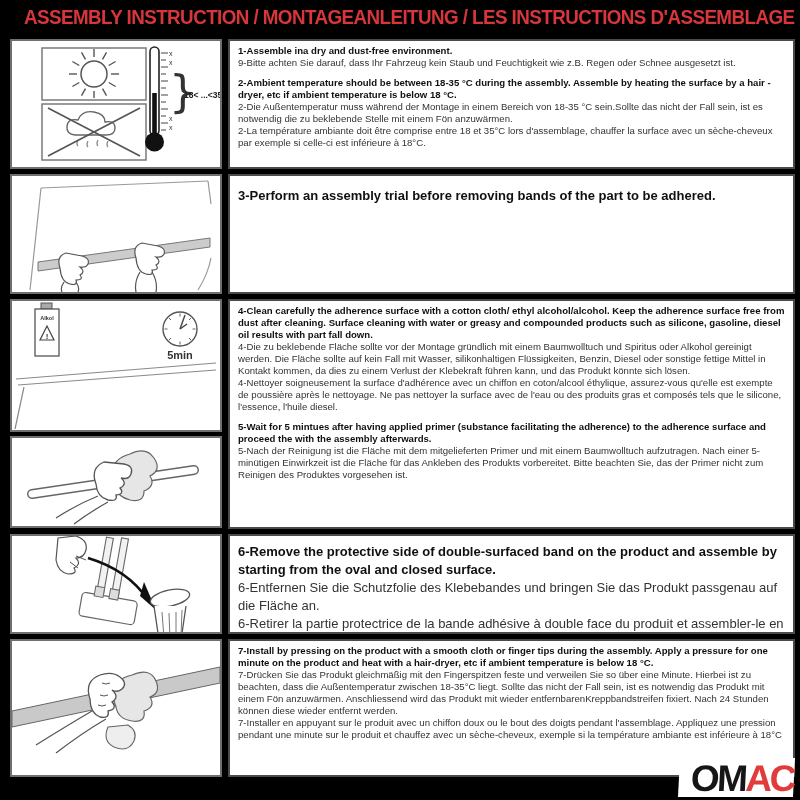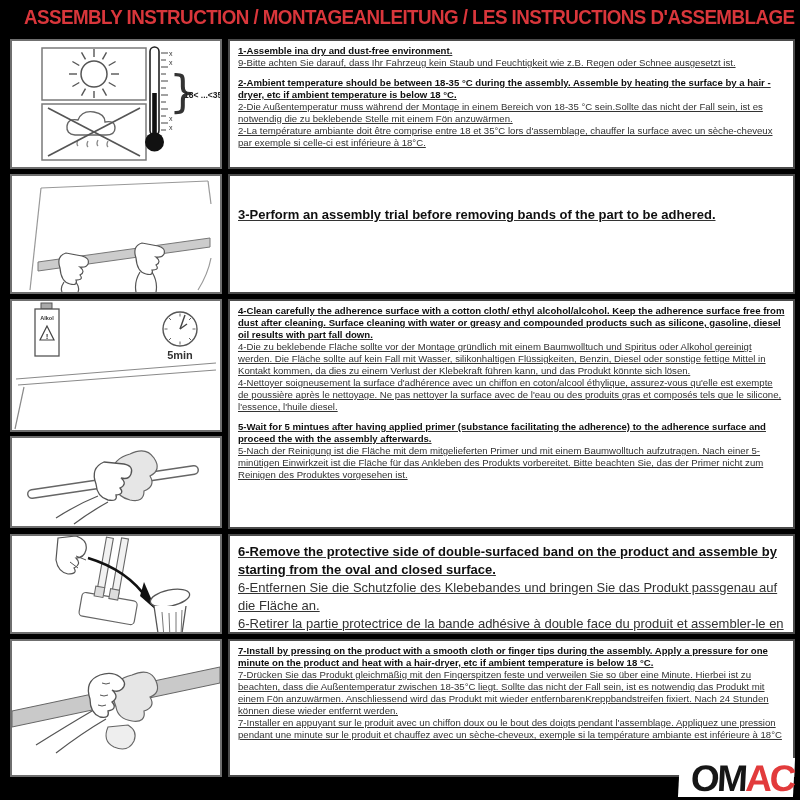--- a/index.html
+++ b/index.html
@@ -16,28 +16,28 @@
   .rows { position:absolute; top:39px; left:10px; right:5px; }
   .row { display:flex; gap:6px; margin-bottom:5px; }
   .ill-cell {
     width:212px; flex:0 0 212px; border:2px solid #6f6f6f;
     background:#fff; box-sizing:border-box; overflow:hidden;
   }
   .ill-stack { width:212px; flex:0 0 212px; display:flex; flex-direction:column; gap:4px; }
   .ill-stack .ill-cell { width:100%; flex:none; }
   .txt-cell {
     flex:1; border:2px solid #4b4b4b; background:#fff;
-    box-sizing:border-box; padding:4px 8px; overflow:hidden;text-decoration:underline;
+    box-sizing:border-box; padding:4px 8px; overflow:hidden;
   }
   .cell-text { font-size:9.6px; line-height:1.25; color:#333; }
   .cell-text.big { font-size:13px; line-height:1.38; }
   .step p { margin:0; }
   .step .en { font-weight:bold; color:#101010; }
   .step + .step { margin-top:8px; }
-  .pt-lg { padding-top:30px; }
+  .pt-lg { padding-top:11px; }
   .pt-md { padding-top:7px; }
   .r1{height:130px}.r2{height:120px}.r3{height:230px}.r4{height:100px}.r5{height:138px}
   .h-133{height:133px}.h-92{height:92px}
   svg { display:block; }
   .logo {
     position:absolute; right:6px; bottom:3px; background:#fff;
     padding:2px 0 0 12px; z-index:5;
     font-weight:bold; font-size:37px; letter-spacing:-2.5px;
     transform:skewX(-3deg); line-height:1;
   }

